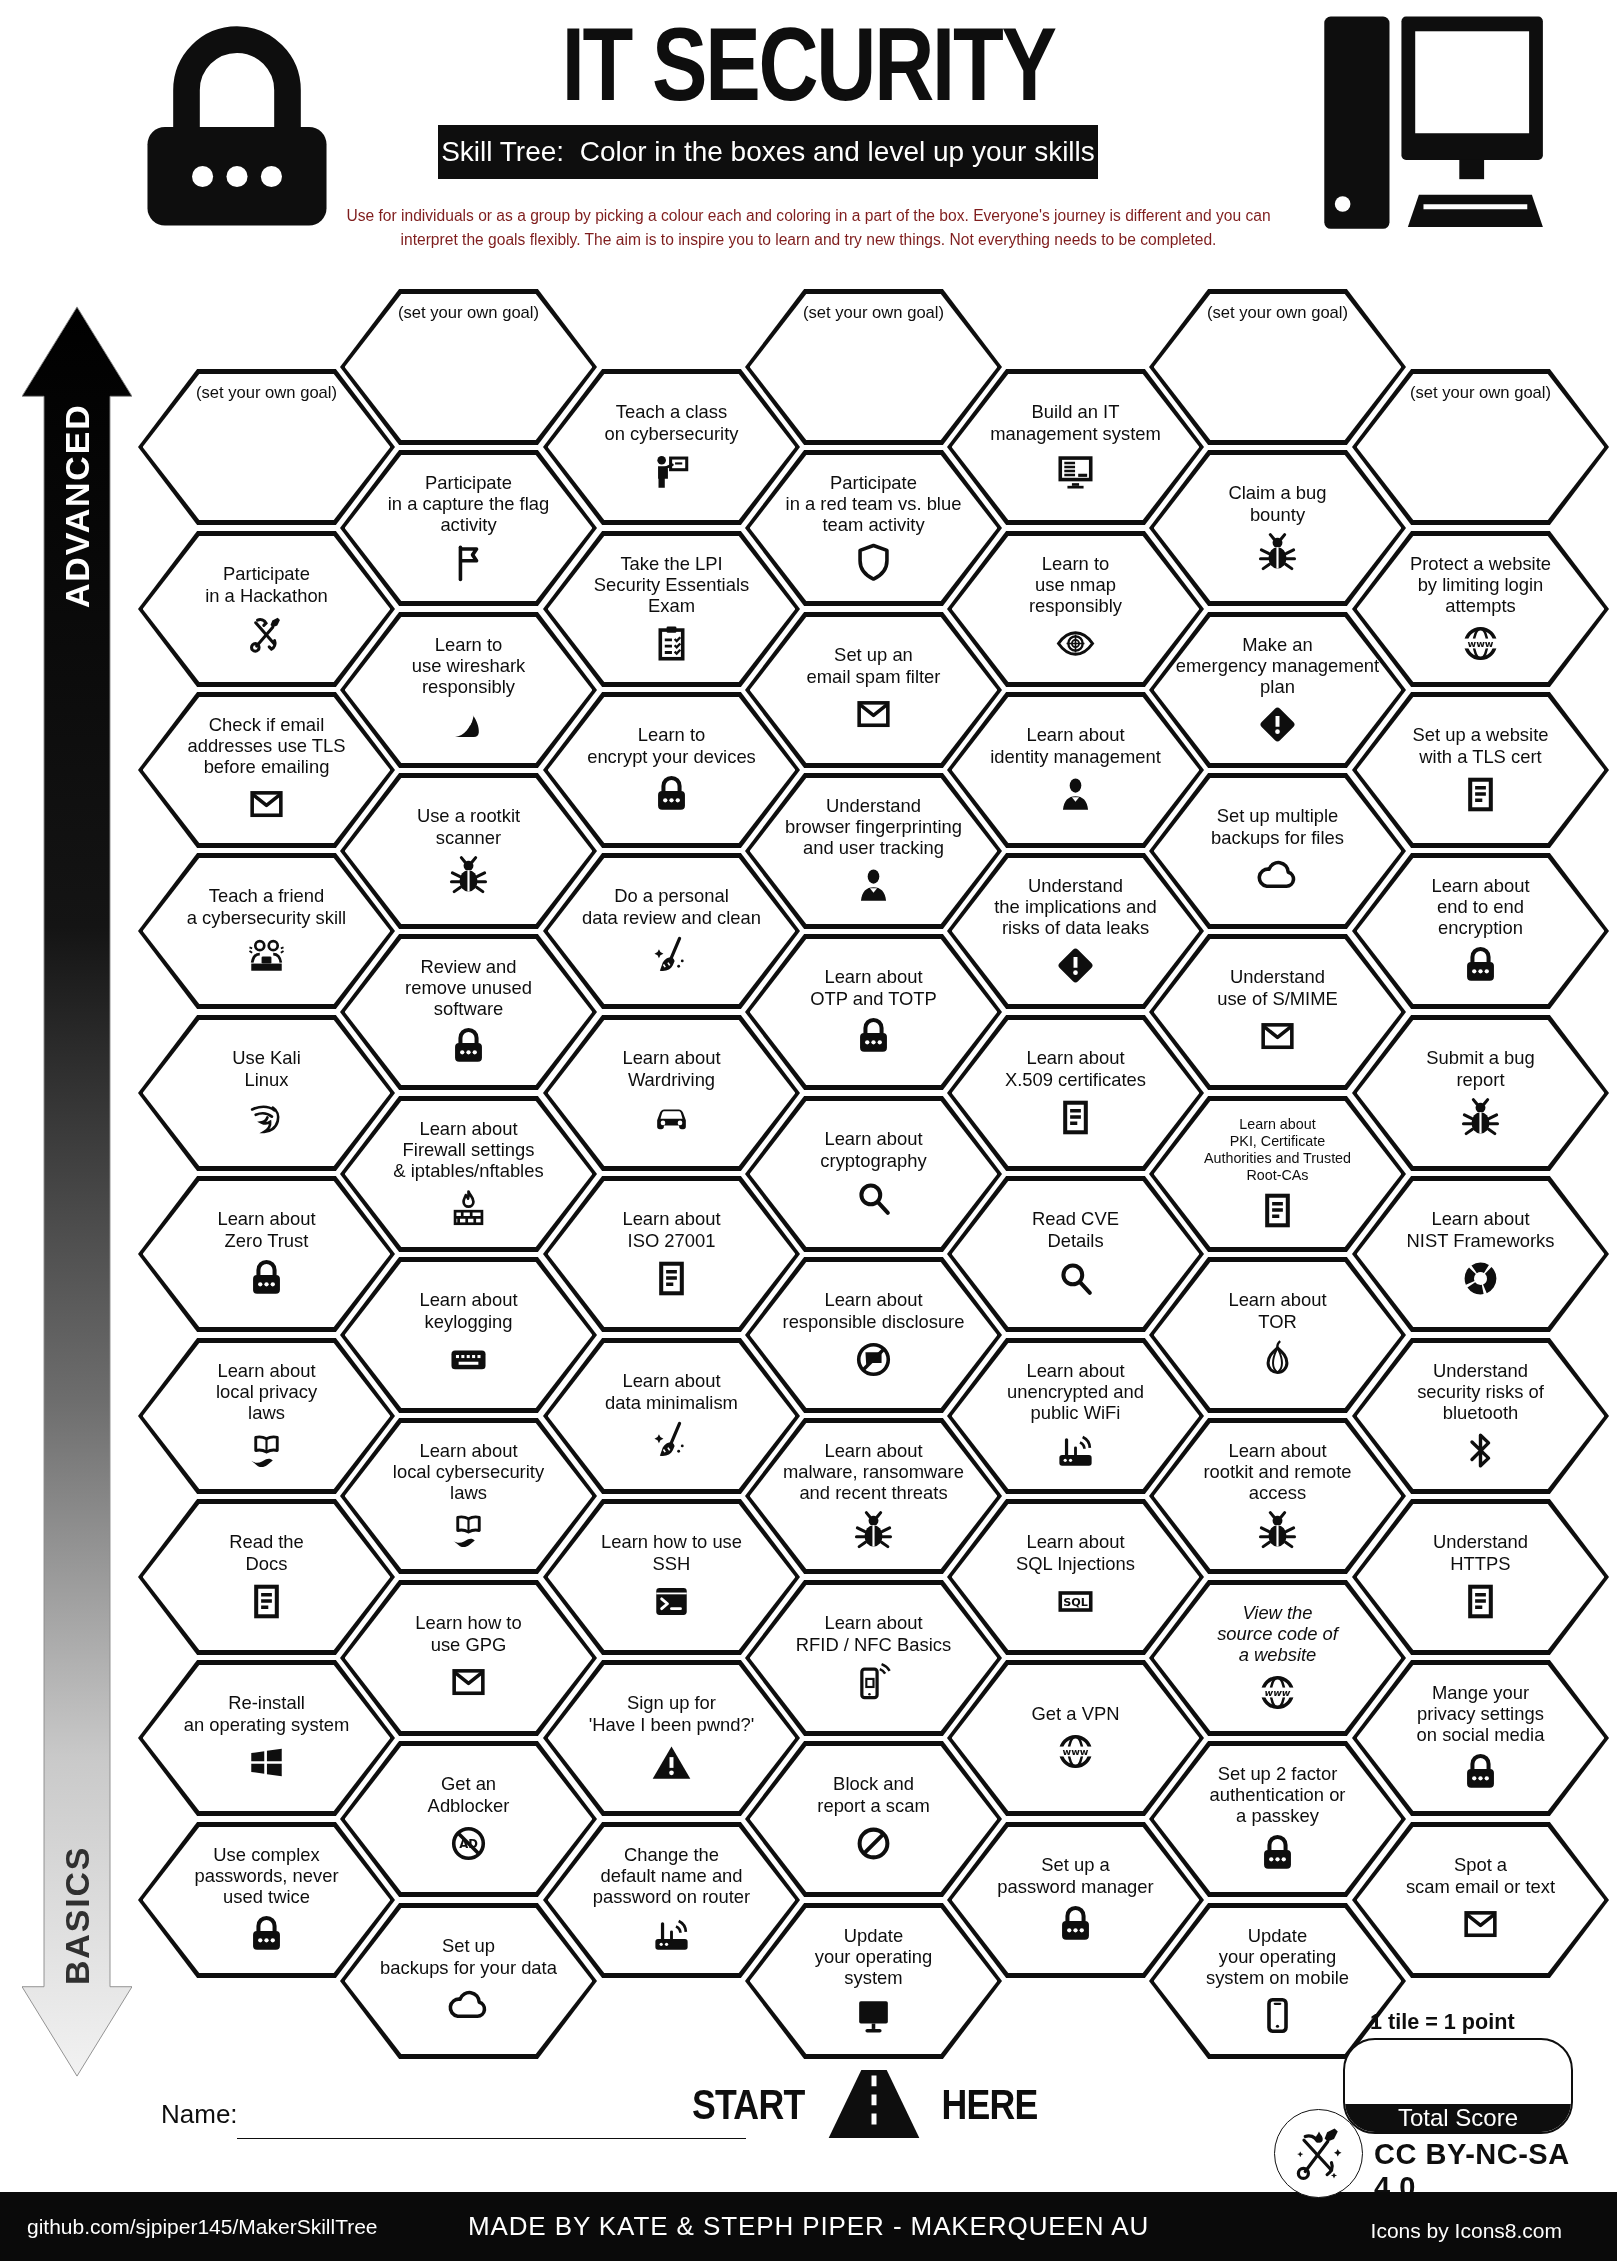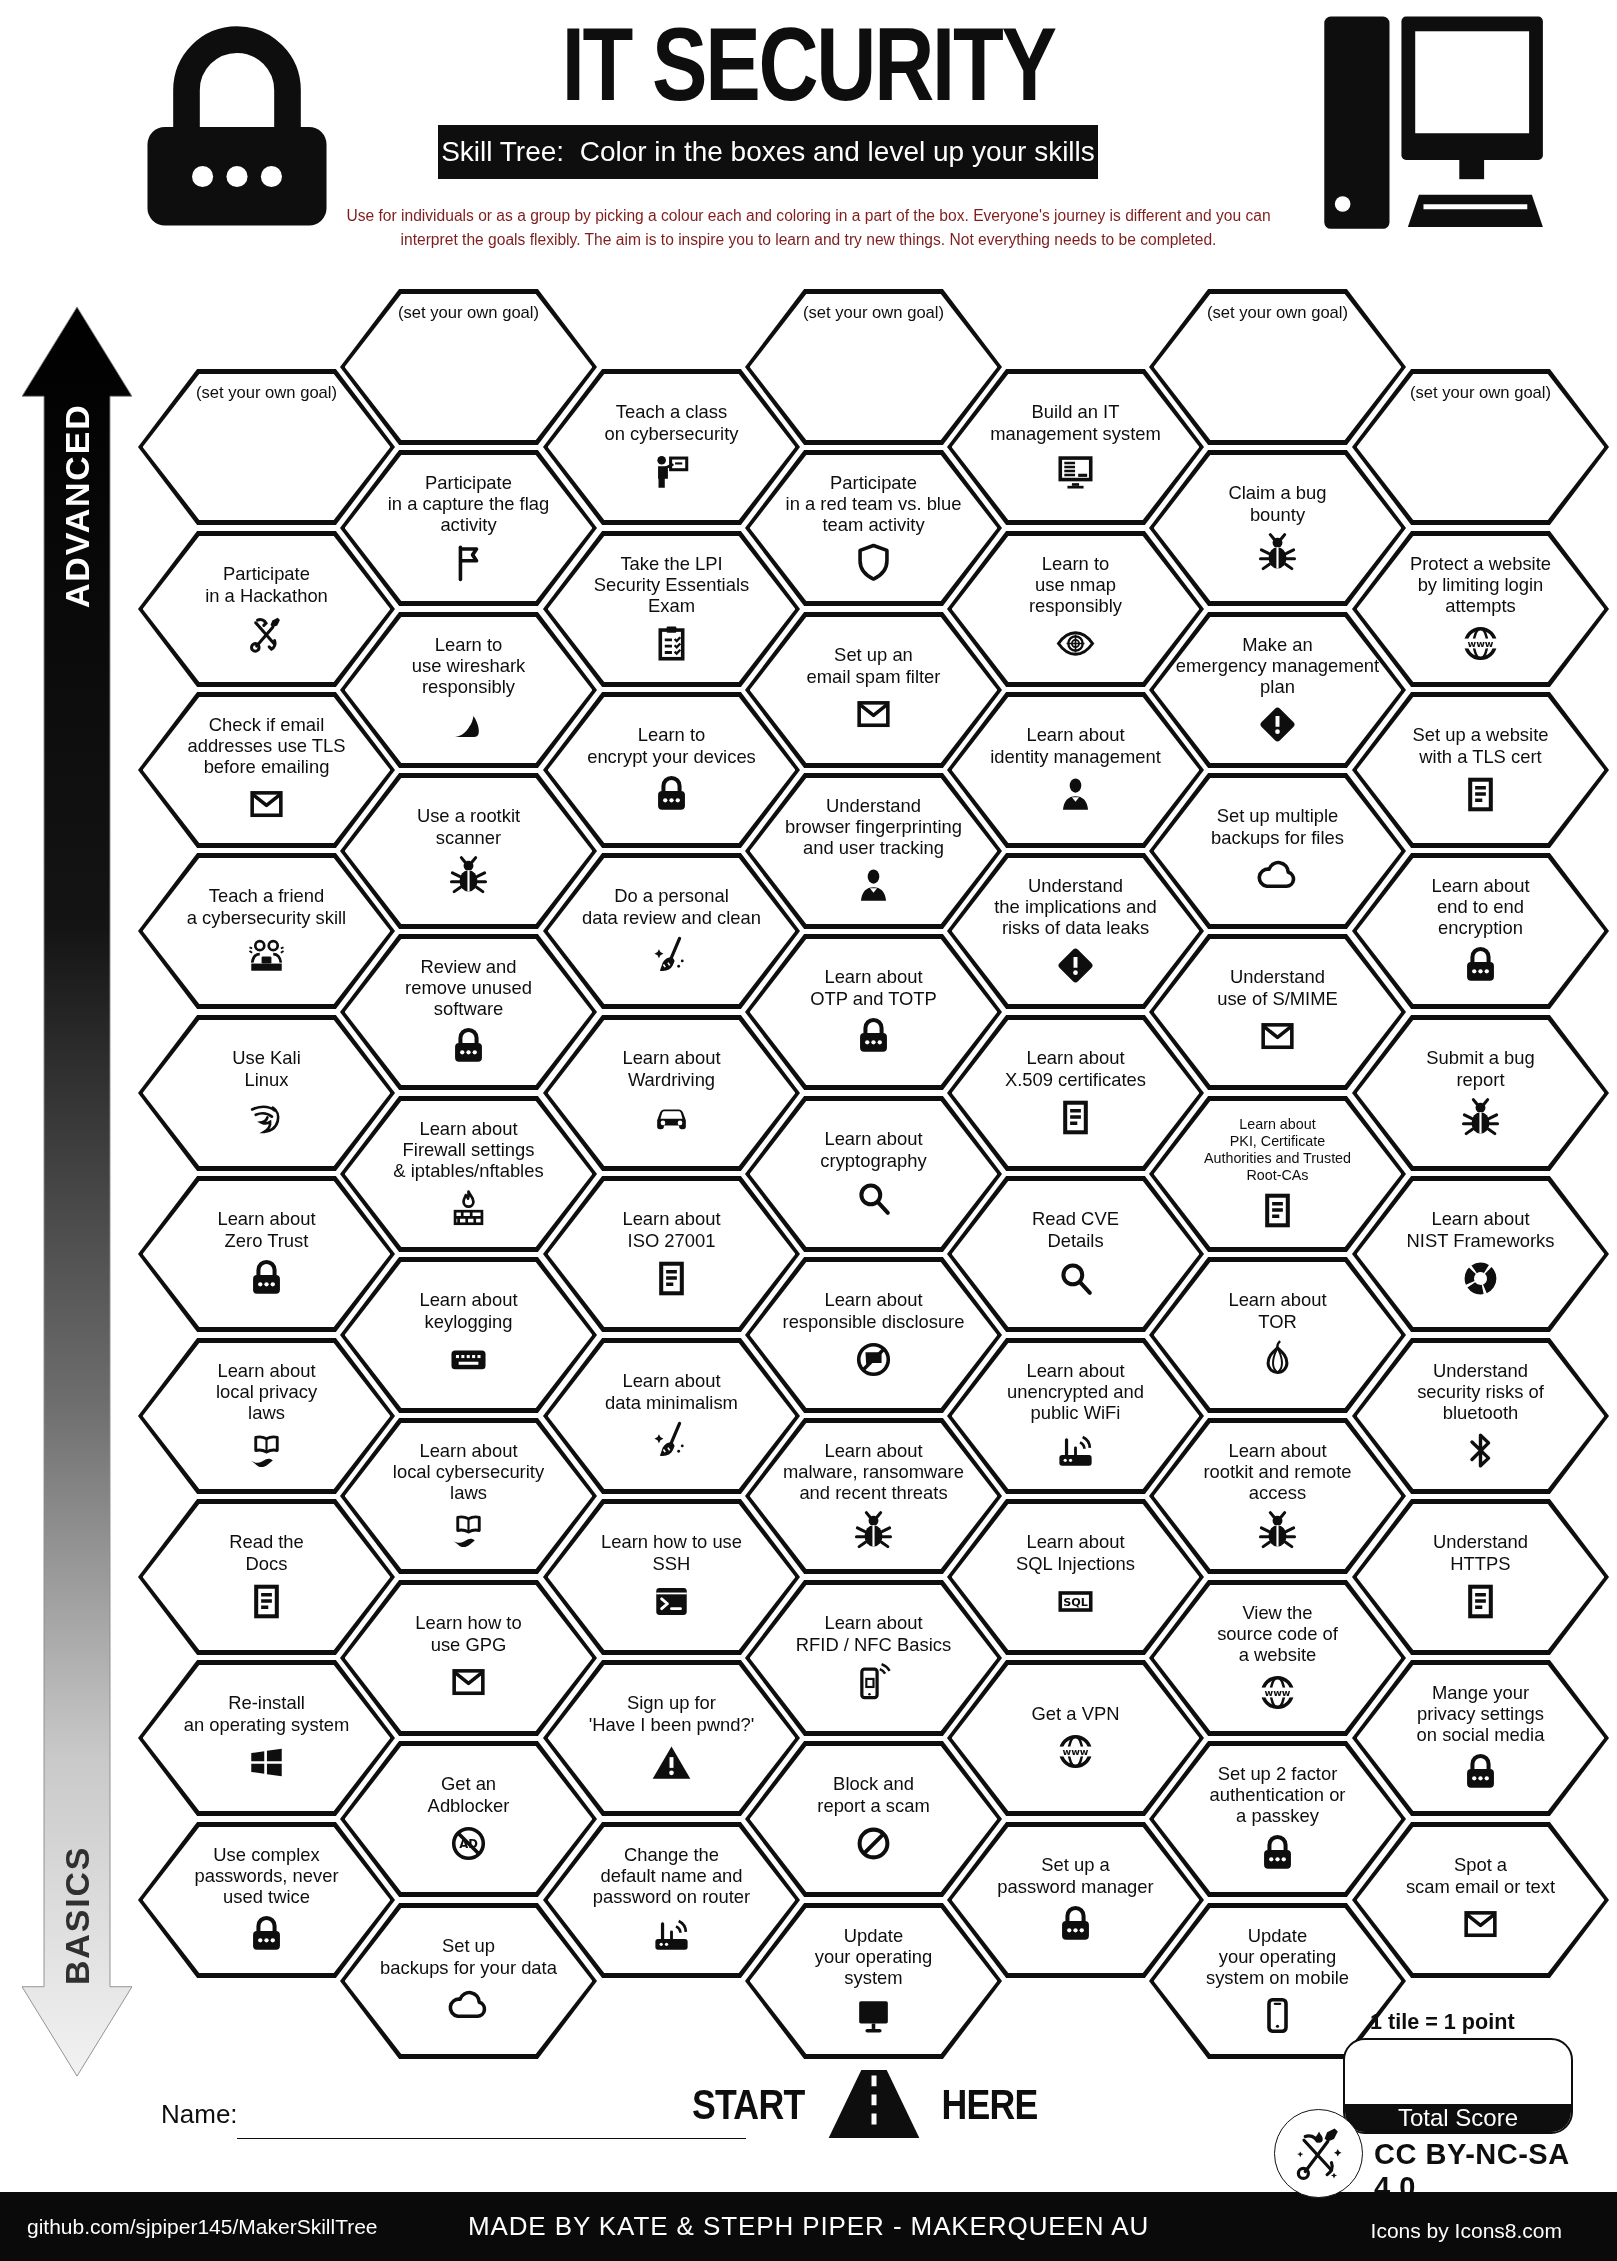--- a/index.html
+++ b/index.html
@@ -41,21 +41,21 @@
   .hex-icon svg{width:43px;height:43px;display:block;}
 
   
   #name-label{position:absolute;left:161px;top:2099px;font-size:26px;}
   #name-line{position:absolute;left:237px;top:2138px;width:509px;border-top:1.4px solid #0e0e0e;}
   #start-here{position:absolute;left:657px;top:2068px;width:414px;height:74px;display:flex;
               align-items:center;justify-content:center;gap:12px;}
   .start-word{font-size:42px;font-weight:800;letter-spacing:-0.9px;display:inline-block;transform:scaleX(0.85);}
   #tile-note{position:absolute;left:1370px;top:2009px;width:202px;text-align:left;font-size:21.6px;font-weight:bold;}
   #score-box{position:absolute;left:1343px;top:2038px;width:230px;height:96px;border:2.3px solid #0e0e0e;
-             border-radius:22px;background:#fff;box-sizing:border-box;overflow:hidden;}
+             border-radius:32px;background:#fff;box-sizing:border-box;overflow:hidden;}
   #score-band{position:absolute;left:0;right:0;bottom:0;height:28.5px;background:#0e0e0e;color:#fff;
               font-size:24px;display:flex;align-items:center;justify-content:center;}
   #maker-logo{position:absolute;left:1274px;top:2109px;width:87px;height:87px;border-radius:50%;
               border:1.8px solid #111;background:#fff;z-index:5;display:flex;align-items:center;justify-content:center;}
   #cc-text{position:absolute;left:1374px;top:2138px;font-size:29px;font-weight:600;letter-spacing:0.5px;}
   #bottom-bar{position:absolute;left:0;top:2192px;width:1617px;height:69px;background:#0a0a0a;color:#fff;}
   #bar-left{position:absolute;left:27px;top:0;height:69px;display:flex;align-items:center;font-size:21px;}
   #bar-center{position:absolute;left:0;right:0;top:0;height:69px;display:flex;align-items:center;
               justify-content:center;font-size:26px;letter-spacing:0.9px;}
   #bar-right{position:absolute;right:55px;top:0;height:78px;display:flex;align-items:center;font-size:21px;}
@@ -1067,21 +1067,21 @@
                 <path d="M34 25l8-4"></path>
                 <path d="M34 31h9"></path>
                 <path d="M33 37l7 5"></path>
                 <path d="M20 9l-4-5"></path>
                 <path d="M28 9l4-5"></path>
               </g>
             </svg>
           </div>
         </div>
       </div>
-      <div class="hex" style="left: 1149px; top: 1580px;">
+      <div class="hex" style="left: 1149px; top: 1580px; font-style: italic;">
         <div class="hex-b"></div>
         <div class="hex-f"></div>
         <div class="hex-c">
           <div class="hex-label">View the
 source code of
 a website</div>
           <div class="hex-icon">
             <svg viewBox="0 0 48 48">
               <circle cx="24" cy="24" r="16.5" fill="none" stroke="#0e0e0e" stroke-width="4"></circle>
               <ellipse cx="24" cy="24" rx="7.5" ry="16.5" fill="none" stroke="#0e0e0e" stroke-width="2.8"></ellipse>

